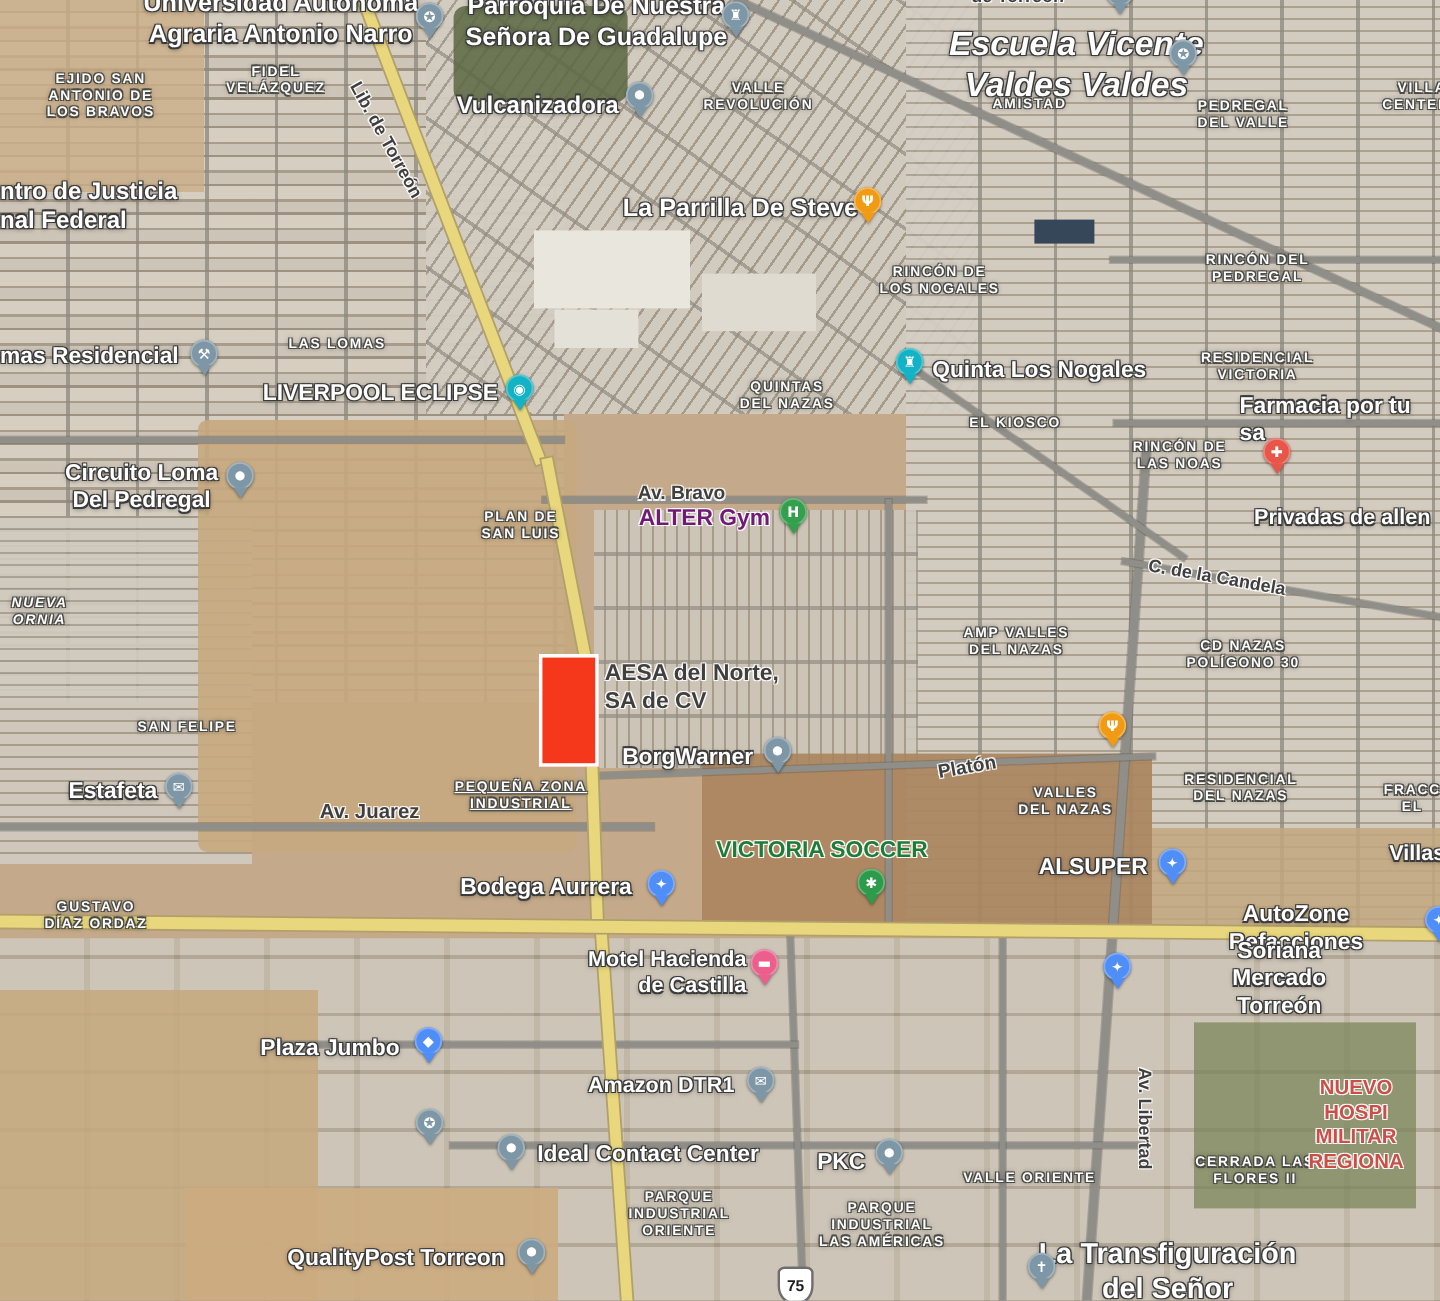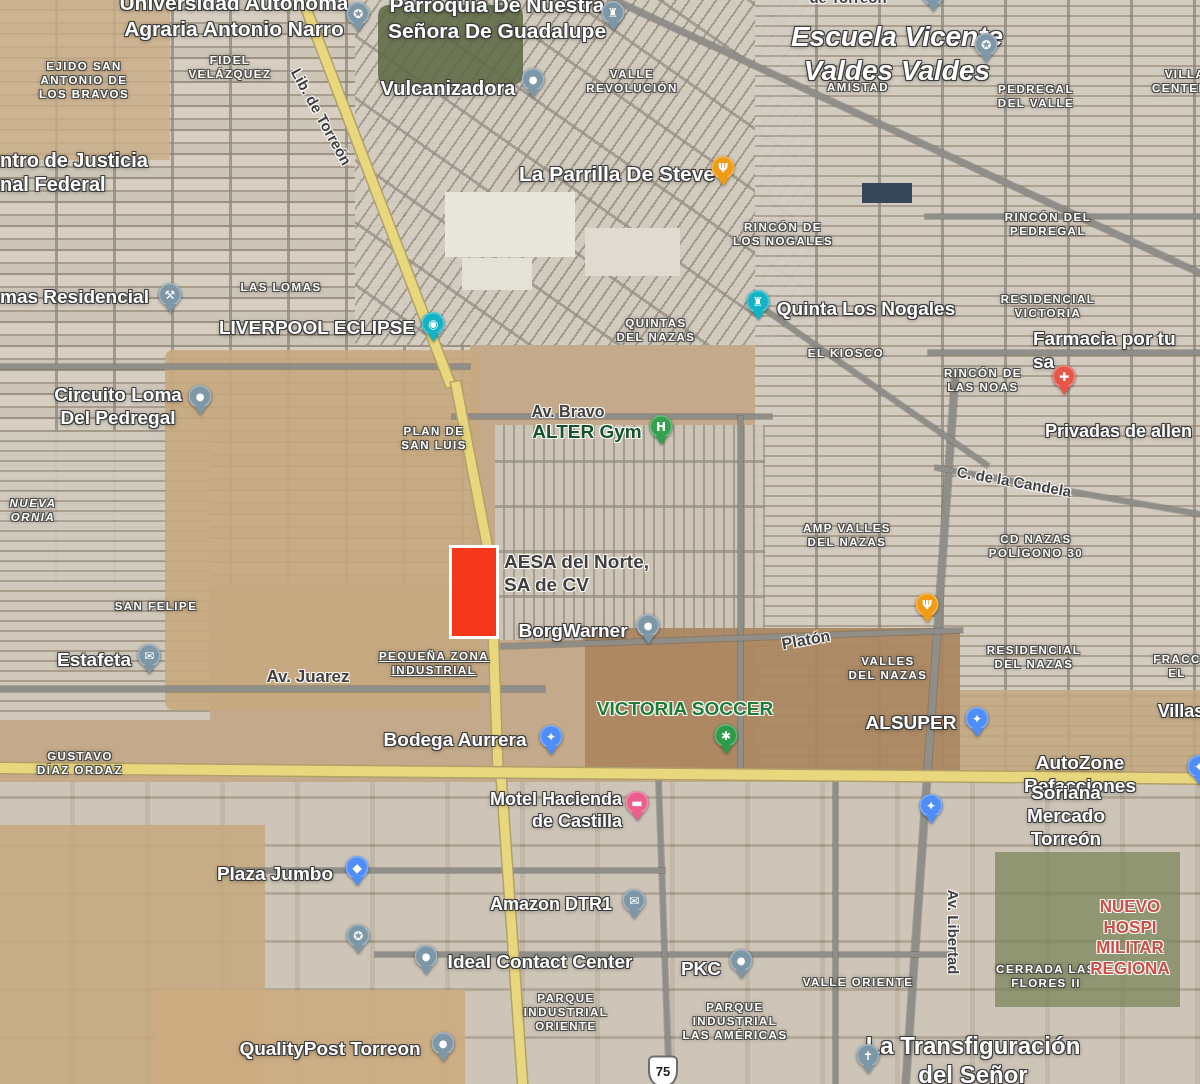--- a/index.html
+++ b/index.html
@@ -182,21 +182,21 @@
 de Castilla</div>
     <div class="lbl poi" data-name="map-label-soriana-mercado-torreon" style="left: 1066px; top: 816px; font-size: 19px; transform: translate(-50%, -50%) rotate(0deg);">Soriana Mercado Torreón</div>
     <div class="lbl poi" data-name="map-label-villas" style="left: 1181px; top: 712px; font-size: 18px; transform: translate(-50%, -50%) rotate(0deg);">Villas</div>
     <div class="lbl poi" data-name="map-label-plaza-jumbo" style="left: 275px; top: 874px; font-size: 19px; transform: translate(-50%, -50%) rotate(0deg);">Plaza Jumbo</div>
     <div class="lbl poi" data-name="map-label-amazon-dtr1" style="left: 551px; top: 905px; font-size: 18px; transform: translate(-50%, -50%) rotate(0deg);">Amazon DTR1</div>
     <div class="lbl poi" data-name="map-label-ideal-contact-center" style="left: 540px; top: 962px; font-size: 19px; transform: translate(-50%, -50%) rotate(0deg);">Ideal Contact Center</div>
     <div class="lbl poi" data-name="map-label-pkc" style="left: 701px; top: 969px; font-size: 19px; transform: translate(-50%, -50%) rotate(0deg);">PKC</div>
     <div class="lbl poi" data-name="map-label-qualitypost-torreon" style="left: 330px; top: 1049px; font-size: 19px; transform: translate(-50%, -50%) rotate(0deg);">QualityPost Torreon</div>
     <div class="lbl poi" data-name="map-label-la-transfiguracion-del-senor" style="left: 973px; top: 1060px; font-size: 24px; transform: translate(-50%, -50%) rotate(0deg);">La Transfiguración
 del Señor</div>
-    <div class="lbl poi-green" data-name="map-label-alter-gym" style="left: 587px; top: 432px; font-size: 19px; color: #14532d; transform: translate(-50%, -50%) rotate(0deg);">ALTER Gym</div>
+    <div class="lbl poi-green" data-name="map-label-alter-gym" style="left: 587px; top: 432px; font-size: 19px; color: #701a75; transform: translate(-50%, -50%) rotate(0deg);">ALTER Gym</div>
     <div class="lbl poi-green" data-name="map-label-victoria-soccer" style="left: 685px; top: 709px; font-size: 19px; color: rgb(29, 124, 53); transform: translate(-50%, -50%) rotate(0deg);">VICTORIA SOCCER</div>
     <div class="lbl poi-red" data-name="map-label-nuevo-hospital-militar" style="left: 1130px; top: 938px; font-size: 17px; color: rgb(203, 79, 71); transform: translate(-50%, -50%) rotate(0deg);">NUEVO HOSPI
 MILITAR REGIONA</div>
     <div class="lbl poi-dark" data-name="map-label-aesa-del-norte" style="left: 504px; top: 573px; font-size: 19px; text-align: left; transform: translate(0px, -50%) rotate(0deg);">AESA del Norte,
 SA de CV</div>
     <div class="lbl road-lbl" data-name="map-label-lib-de-torreon" style="left: 321px; top: 117px; font-size: 15px; transform: translate(-50%, -50%) rotate(61deg);">Lib. de Torreón</div>
     <div class="lbl road-lbl" data-name="map-label-av-bravo" style="left: 568px; top: 412px; font-size: 16px; transform: translate(-50%, -50%) rotate(0deg);">Av. Bravo</div>
     <div class="lbl road-lbl" data-name="map-label-av-juarez" style="left: 308px; top: 677px; font-size: 17px; transform: translate(-50%, -50%) rotate(0deg);">Av. Juarez</div>
     <div class="lbl road-lbl" data-name="map-label-platon" style="left: 806px; top: 640px; font-size: 16px; transform: translate(-50%, -50%) rotate(-10deg);">Platón</div>
     <div class="lbl road-lbl" data-name="map-label-c-de-la-candela" style="left: 1014px; top: 482px; font-size: 15px; transform: translate(-50%, -50%) rotate(10deg);">C. de la Candela</div>

